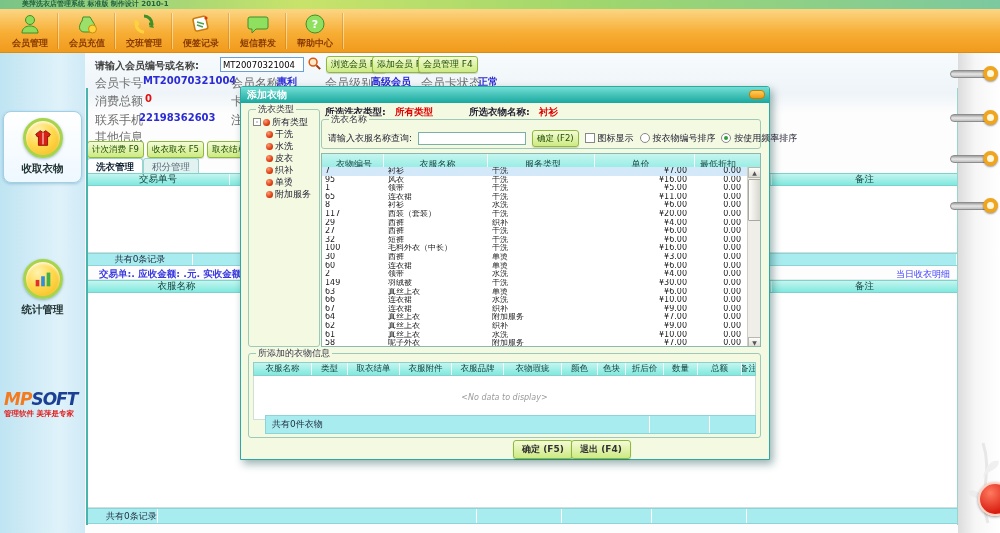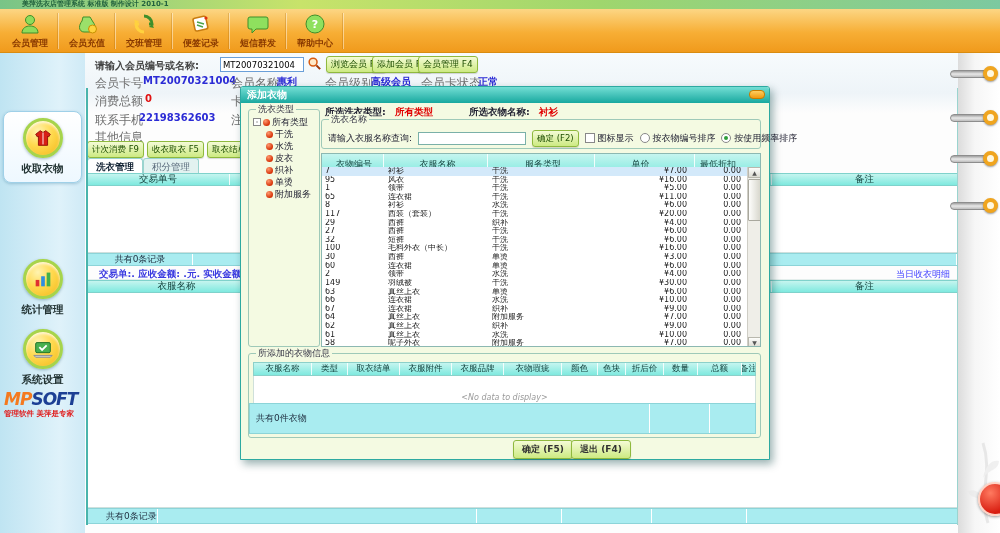--- a/index.html
+++ b/index.html
@@ -98,21 +98,21 @@
   #dlg-scroll{position:absolute;right:0;top:13px;width:13px;height:181px;background:#efeee8;border-left:1px solid #cfcec6;}
   #dlg-scroll .arr{position:absolute;left:0;width:13px;height:11px;background:linear-gradient(#fdfdfb,#dcdbd2);border:1px solid #b9b8ae;
     font-size:6px;line-height:10px;text-align:center;color:#555;}
   #dlg-scroll .thumb{position:absolute;left:0;top:12px;width:13px;height:42px;background:linear-gradient(90deg,#fdfdfb,#d8d7cd);border:1px solid #a9a89e;border-radius:1px;}
   
   #added-headers{position:absolute;left:4px;top:8px;right:4px;height:14px;display:flex;background:linear-gradient(#c5f5ef,#7fe9df);
     font-size:8.5px;color:#123f3b;border:1px solid #8cd0c9;}
   #added-headers>div{display:flex;align-items:center;justify-content:center;border-right:1px solid rgba(255,255,255,.85);overflow:hidden;white-space:nowrap;}
   #added-empty{position:absolute;left:4px;top:22px;right:4px;height:44px;background:#fff;border:1px solid #cfe0da;border-top:none;
     display:flex;align-items:center;justify-content:center;color:#9a9a9a;font-size:8px;font-style:italic;}
-  #added-status{position:absolute;left:0;bottom:3px;right:4px;height:31px;}
+  #added-status{position:absolute;left:16px;bottom:3px;right:4px;height:19px;}
   .dlg-btn{position:absolute;background:linear-gradient(#f4fbd6,#cdea82);border:1px solid #8fb93e;border-radius:3px;color:#333;
     font-size:9px;font-weight:bold;padding:2px 8px;cursor:pointer;box-shadow:0 1px 1px rgba(0,0,0,.2);}
 
   svg{display:block;}
 </style>
 </head>
 <body>
 
 <div id="app">
 
@@ -195,30 +195,20 @@
     </div>
     <div class="side-item" style="top:206px">
       <span class="sicon">
         <svg width="22" height="22" viewBox="0 0 24 24">
             <rect x="4" y="13" width="4" height="7" fill="#e03030"></rect>
             <rect x="10" y="9" width="4" height="11" fill="#2e8de0"></rect>
             <rect x="16" y="5" width="4" height="15" fill="#43b04a"></rect>
           </svg>
       </span>
       <span class="slabel">统计管理</span>
-    </div>
-    <div class="side-item" style="top:276px">
-      <span class="sicon">
-        <svg width="22" height="22" viewBox="0 0 24 24">
-            <rect x="4" y="5" width="16" height="11" rx="1.5" fill="#49b04f" stroke="#1f6e24"></rect>
-            <path d="M2 19h20l-2 2H4z" fill="#cfd8cf" stroke="#889"></path>
-            <path d="M8 10l3 3 5-5" fill="none" stroke="#fff" stroke-width="2"></path>
-          </svg>
-      </span>
-      <span class="slabel">系统设置</span>
     </div>
     <div id="logo" class="abs"><span class="mp">MP</span><span class="soft">SOFT</span></div>
     <div id="slogan" class="abs">管理软件 美萍是专家</div>
   </div>
 
   <div id="main" class="abs">
 
     <div class="abs" style="left:10px;top:6px;font-size:10px;color:#444;font-weight:bold">请输入会员编号或名称:</div>
     <input class="abs" style="left: 135px; top: 4px; width: 84px; height: 15px; border: 1px solid rgb(106, 159, 216); font-size: 8.5px; padding: 0px 2px;" value="MT20070321004">
     <span class="abs" style="left:222px;top:3px">

